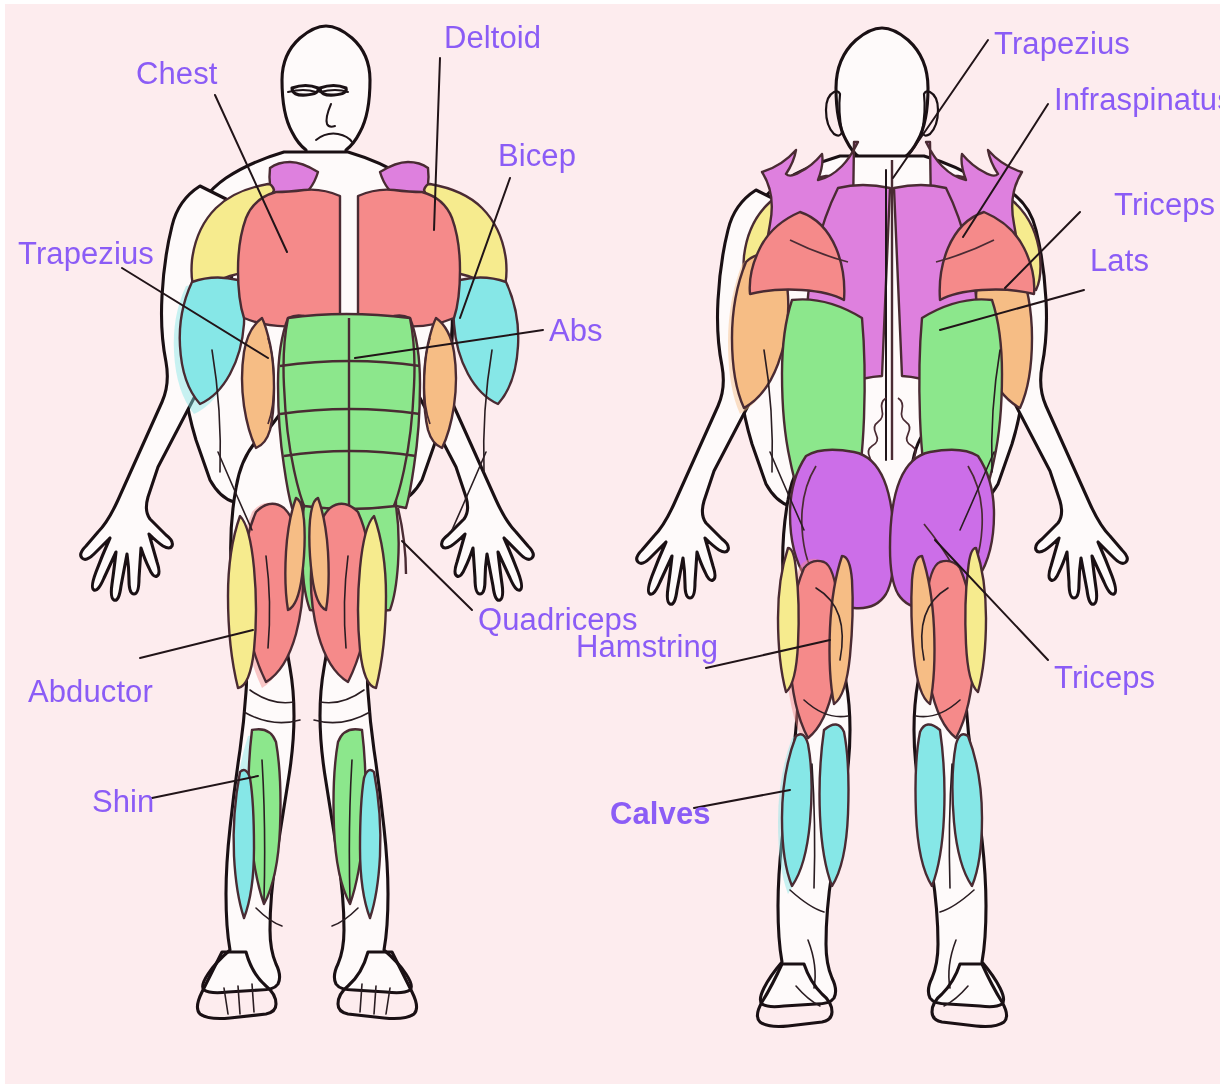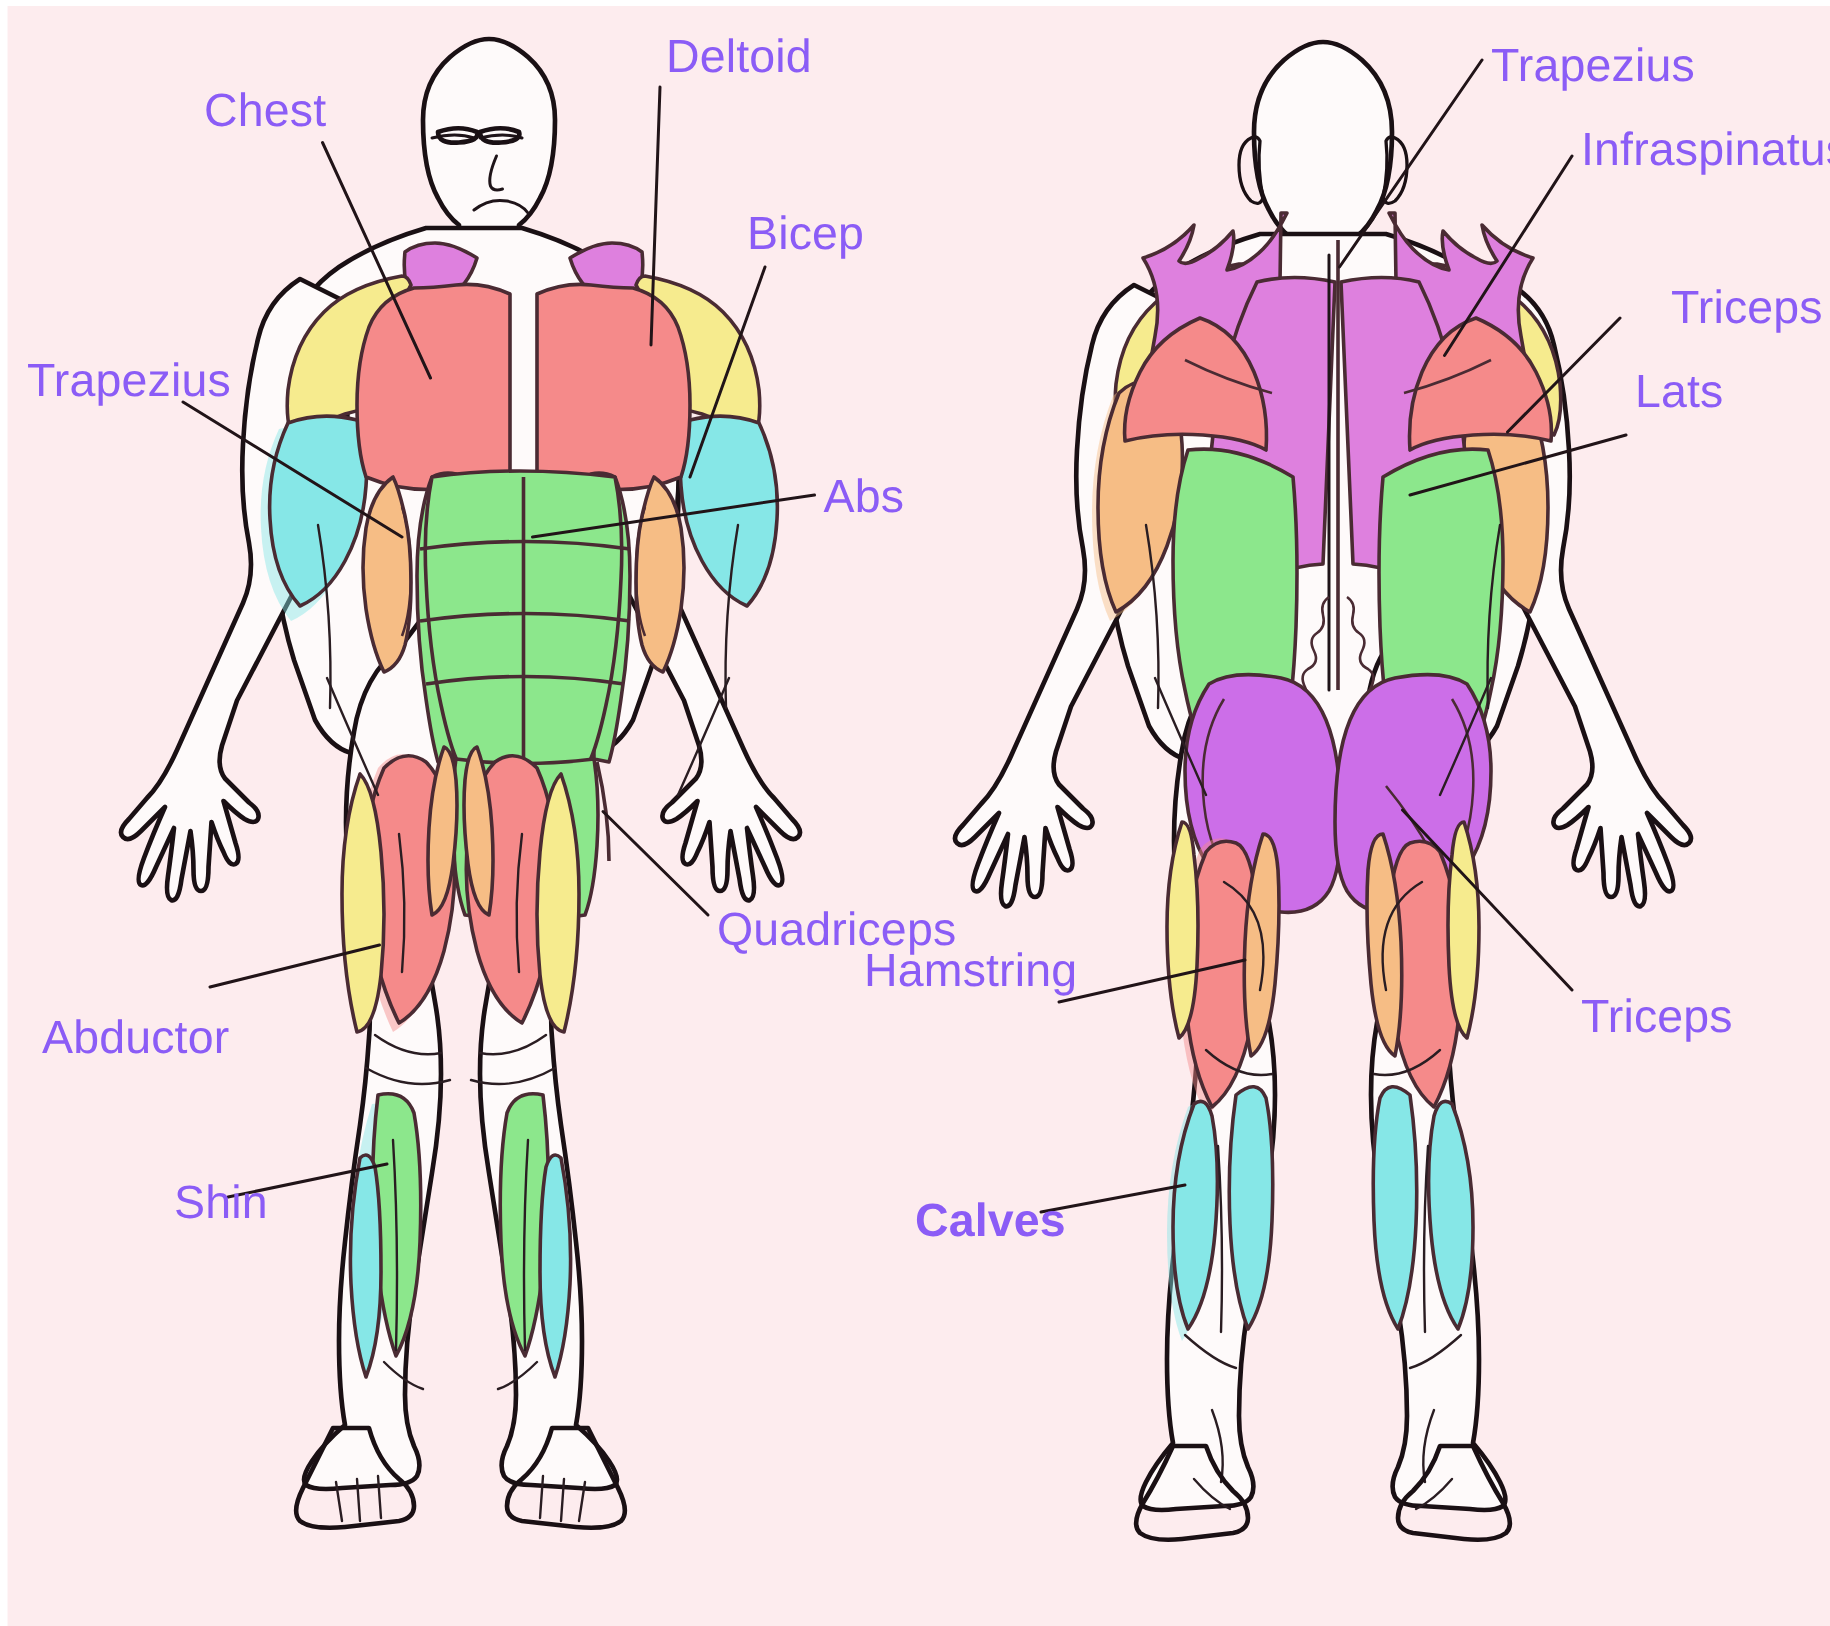--- a/index.html
+++ b/index.html
@@ -286,21 +286,21 @@
     </g>
   </svg>
 
   <div class="lbl" style="left:136px;top:58px;">Chest</div>
   <div class="lbl" style="left:444px;top:22px;">Deltoid</div>
   <div class="lbl" style="left:498px;top:140px;">Bicep</div>
   <div class="lbl" style="left:18px;top:238px;">Trapezius</div>
   <div class="lbl" style="left:549px;top:315px;">Abs</div>
   <div class="lbl" style="left:478px;top:604px;">Quadriceps</div>
   <div class="lbl" style="left:28px;top:676px;">Abductor</div>
-  <div class="lbl" style="left:92px;top:786px;margin-left:24px;">Shin</div>
+  <div class="lbl" style="left:92px;top:786px;">Shin</div>
 
   <div class="lbl" style="left:994px;top:28px;">Trapezius</div>
   <div class="lbl" style="left:1054px;top:84px;">Infraspinatus</div>
   <div class="lbl" style="left:1086px;top:189px;margin-left:28px;">Triceps</div>
   <div class="lbl" style="left:1090px;top:245px;">Lats</div>
   <div class="lbl" style="left:1054px;top:662px;">Triceps</div>
   <div class="lbl" style="left:576px;top:631px;">Hamstring</div>
   <div class="lbl" style="left:610px;top:798px;font-weight:bold;">Calves</div>
 
 </div>

